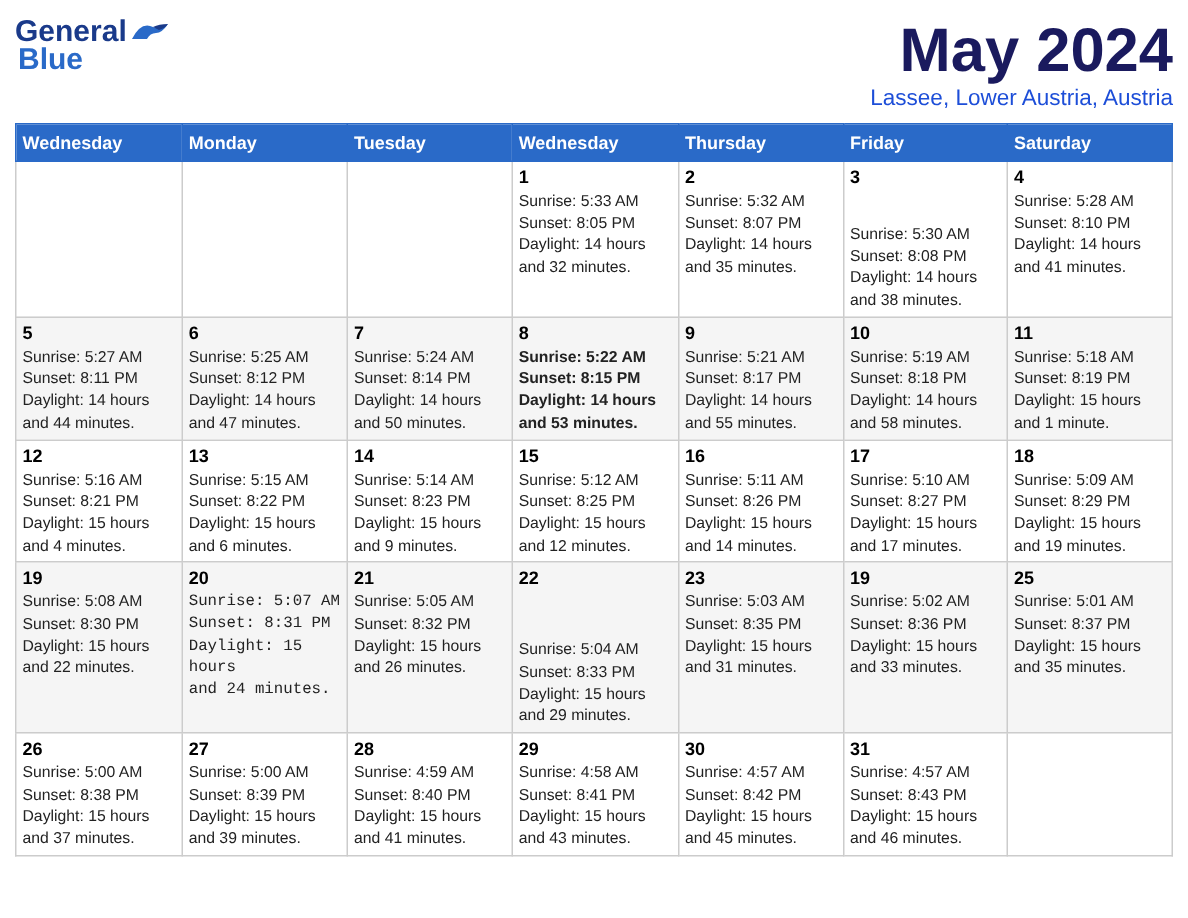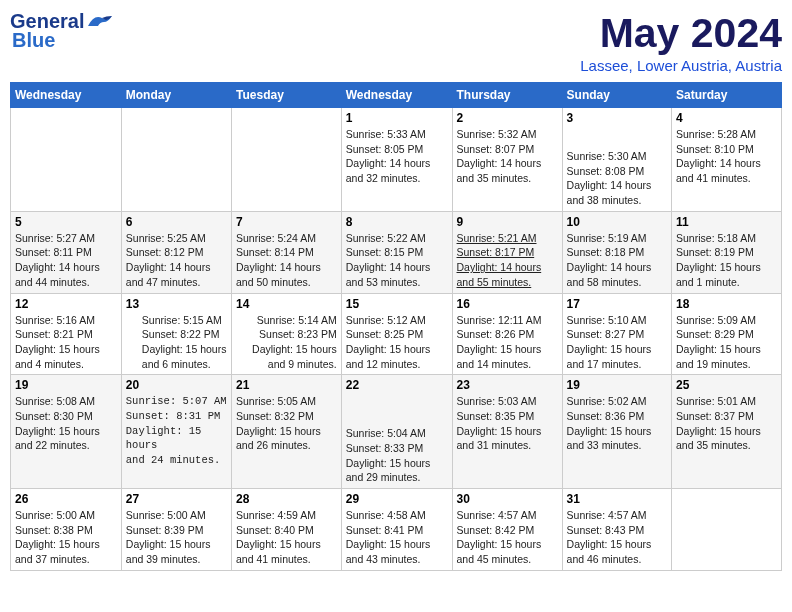--- a/index.html
+++ b/index.html
@@ -98,21 +98,21 @@
 </div>
 
 <table>
   <thead>
     <tr>
     <th>Wednesday</th>
         <th>Monday</th>
         <th>Tuesday</th>
         <th>Wednesday</th>
         <th>Thursday</th>
-        <th>Sunday</th>
+        <th>Friday</th>
         <th>Saturday</th>
       </tr>
   </thead>
   <tbody id="calendar-body">
   <tr>
         <td class="empty"></td>
         <td class="empty"></td>
         <td class="empty"></td>
         <td>
           <span class="day-num">1</span>
@@ -160,28 +160,28 @@
         </td>
         <td>
           <span class="day-num">7</span>
           <div class="day-info" style="white-space: pre-line;">Sunrise: 5:24 AM
 Sunset: 8:14 PM
 Daylight: 14 hours
 and 50 minutes.</div>
         </td>
         <td>
           <span class="day-num">8</span>
-          <div class="day-info" style="white-space: pre-line;">Sunrise: 5:22 AM
+          <div class="day-info" style="white-space: pre-line; font-weight: bold;">Sunrise: 5:22 AM
 Sunset: 8:15 PM
 Daylight: 14 hours
 and 53 minutes.</div>
         </td>
         <td>
           <span class="day-num">9</span>
-          <div class="day-info" style="white-space: pre-line; text-decoration: underline;">Sunrise: 5:21 AM
+          <div class="day-info" style="white-space: pre-line;">Sunrise: 5:21 AM
 Sunset: 8:17 PM
 Daylight: 14 hours
 and 55 minutes.</div>
         </td>
         <td>
           <span class="day-num">10</span>
           <div class="day-info" style="white-space: pre-line;">Sunrise: 5:19 AM
 Sunset: 8:18 PM
 Daylight: 14 hours
 and 58 minutes.</div>
@@ -197,42 +197,42 @@
       <tr>
         <td>
           <span class="day-num">12</span>
           <div class="day-info" style="white-space: pre-line;">Sunrise: 5:16 AM
 Sunset: 8:21 PM
 Daylight: 15 hours
 and 4 minutes.</div>
         </td>
         <td>
           <span class="day-num">13</span>
-          <div class="day-info" style="white-space: pre-line; margin-left: 16px;">Sunrise: 5:15 AM
+          <div class="day-info" style="white-space: pre-line;">Sunrise: 5:15 AM
 Sunset: 8:22 PM
 Daylight: 15 hours
 and 6 minutes.</div>
         </td>
         <td>
           <span class="day-num">14</span>
-          <div class="day-info" style="white-space: pre-line; text-align: right;">Sunrise: 5:14 AM
+          <div class="day-info" style="white-space: pre-line;">Sunrise: 5:14 AM
 Sunset: 8:23 PM
 Daylight: 15 hours
 and 9 minutes.</div>
         </td>
         <td>
           <span class="day-num">15</span>
           <div class="day-info" style="white-space: pre-line;">Sunrise: 5:12 AM
 Sunset: 8:25 PM
 Daylight: 15 hours
 and 12 minutes.</div>
         </td>
         <td>
           <span class="day-num">16</span>
-          <div class="day-info" style="white-space: pre-line;">Sunrise: 12:11 AM
+          <div class="day-info" style="white-space: pre-line;">Sunrise: 5:11 AM
 Sunset: 8:26 PM
 Daylight: 15 hours
 and 14 minutes.</div>
         </td>
         <td>
           <span class="day-num">17</span>
           <div class="day-info" style="white-space: pre-line;">Sunrise: 5:10 AM
 Sunset: 8:27 PM
 Daylight: 15 hours
 and 17 minutes.</div>

